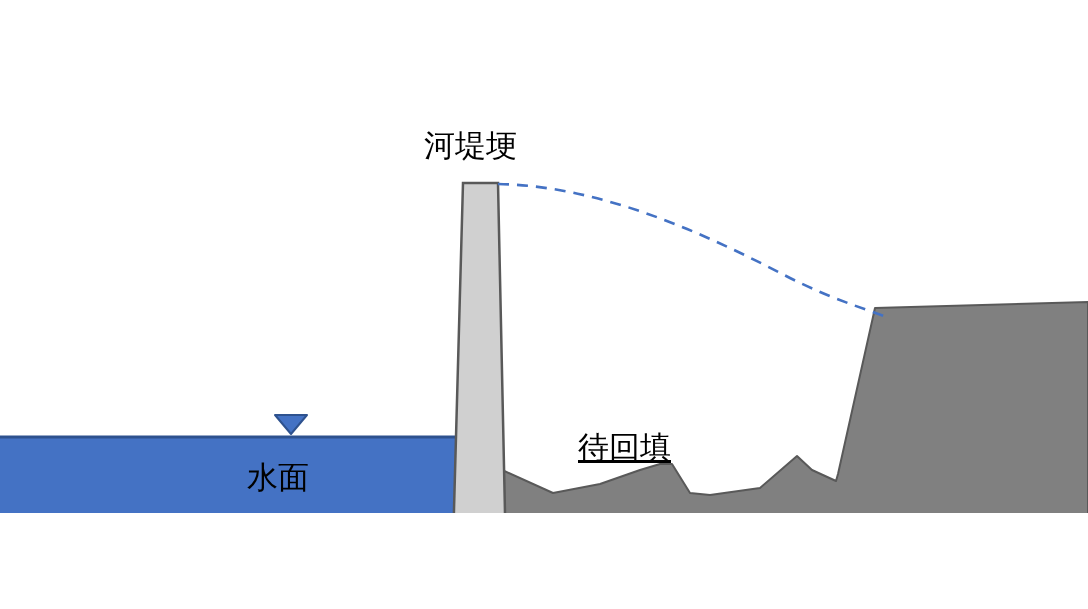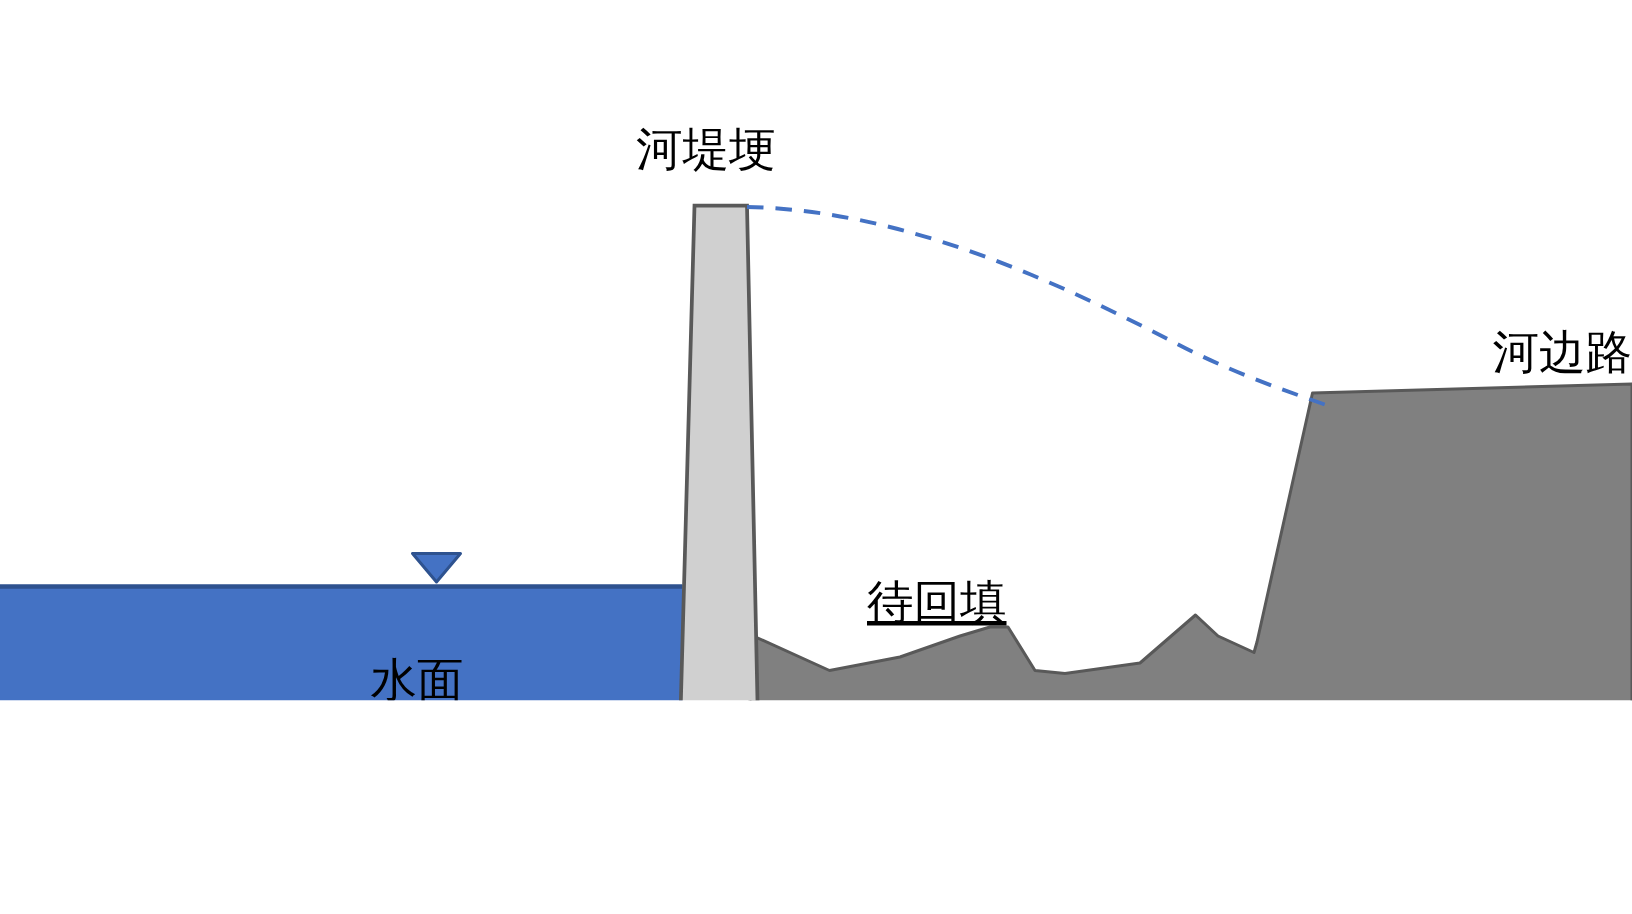--- a/index.html
+++ b/index.html
@@ -9,39 +9,40 @@
   }
   body {
     font-family: "Liberation Sans", "DejaVu Sans", sans-serif;
   }
   #diagram-root {
     position: relative;
     width: 1088px;
     height: 467px;
     background: #ffffff;
     overflow: hidden;
+    margin-top: 46px;
   }
   #scene-svg {
     position: absolute;
     left: 0;
     top: 0;
     width: 1088px;
     height: 609px;
     display: block;
   }
   .diagram-label {
     position: absolute;
     color: #000000;
     font-size: 31px;
     line-height: 1;
     white-space: nowrap;
     font-family: "Liberation Sans", "DejaVu Sans", sans-serif;
   }
   #label-embankment { left: 424px; top: 84px; }
-  #label-water      { left: 247px; top: 438px; }
+  #label-water      { left: 247px; top: 416px; }
   #label-backfill   { left: 578px; top: 386px; text-decoration: underline; }
   #label-riverroad  { left: 995px; top: 219px; }
 </style>
 </head>
 <body>
 
 <div id="diagram-root">
 
   <svg id="scene-svg" viewBox="0 0 1088 609">
 
@@ -57,15 +58,14 @@
     <path d="M 498,138 C 600,140 700,185 790,232 C 830,252 862,262 884,270" fill="none" stroke="#4472C4" stroke-width="2.6" stroke-dasharray="11 8" stroke-linecap="butt"></path>
 
   </svg>
 
   <div class="diagram-label" id="label-embankment">河堤埂</div>
 
   <div class="diagram-label" id="label-water">水面</div>
 
   <div class="diagram-label" id="label-backfill">待回填</div>
 
-  <div class="diagram-label" id="label-riverroad">河边路</div>
 
 </div>
 
 </body></html>

